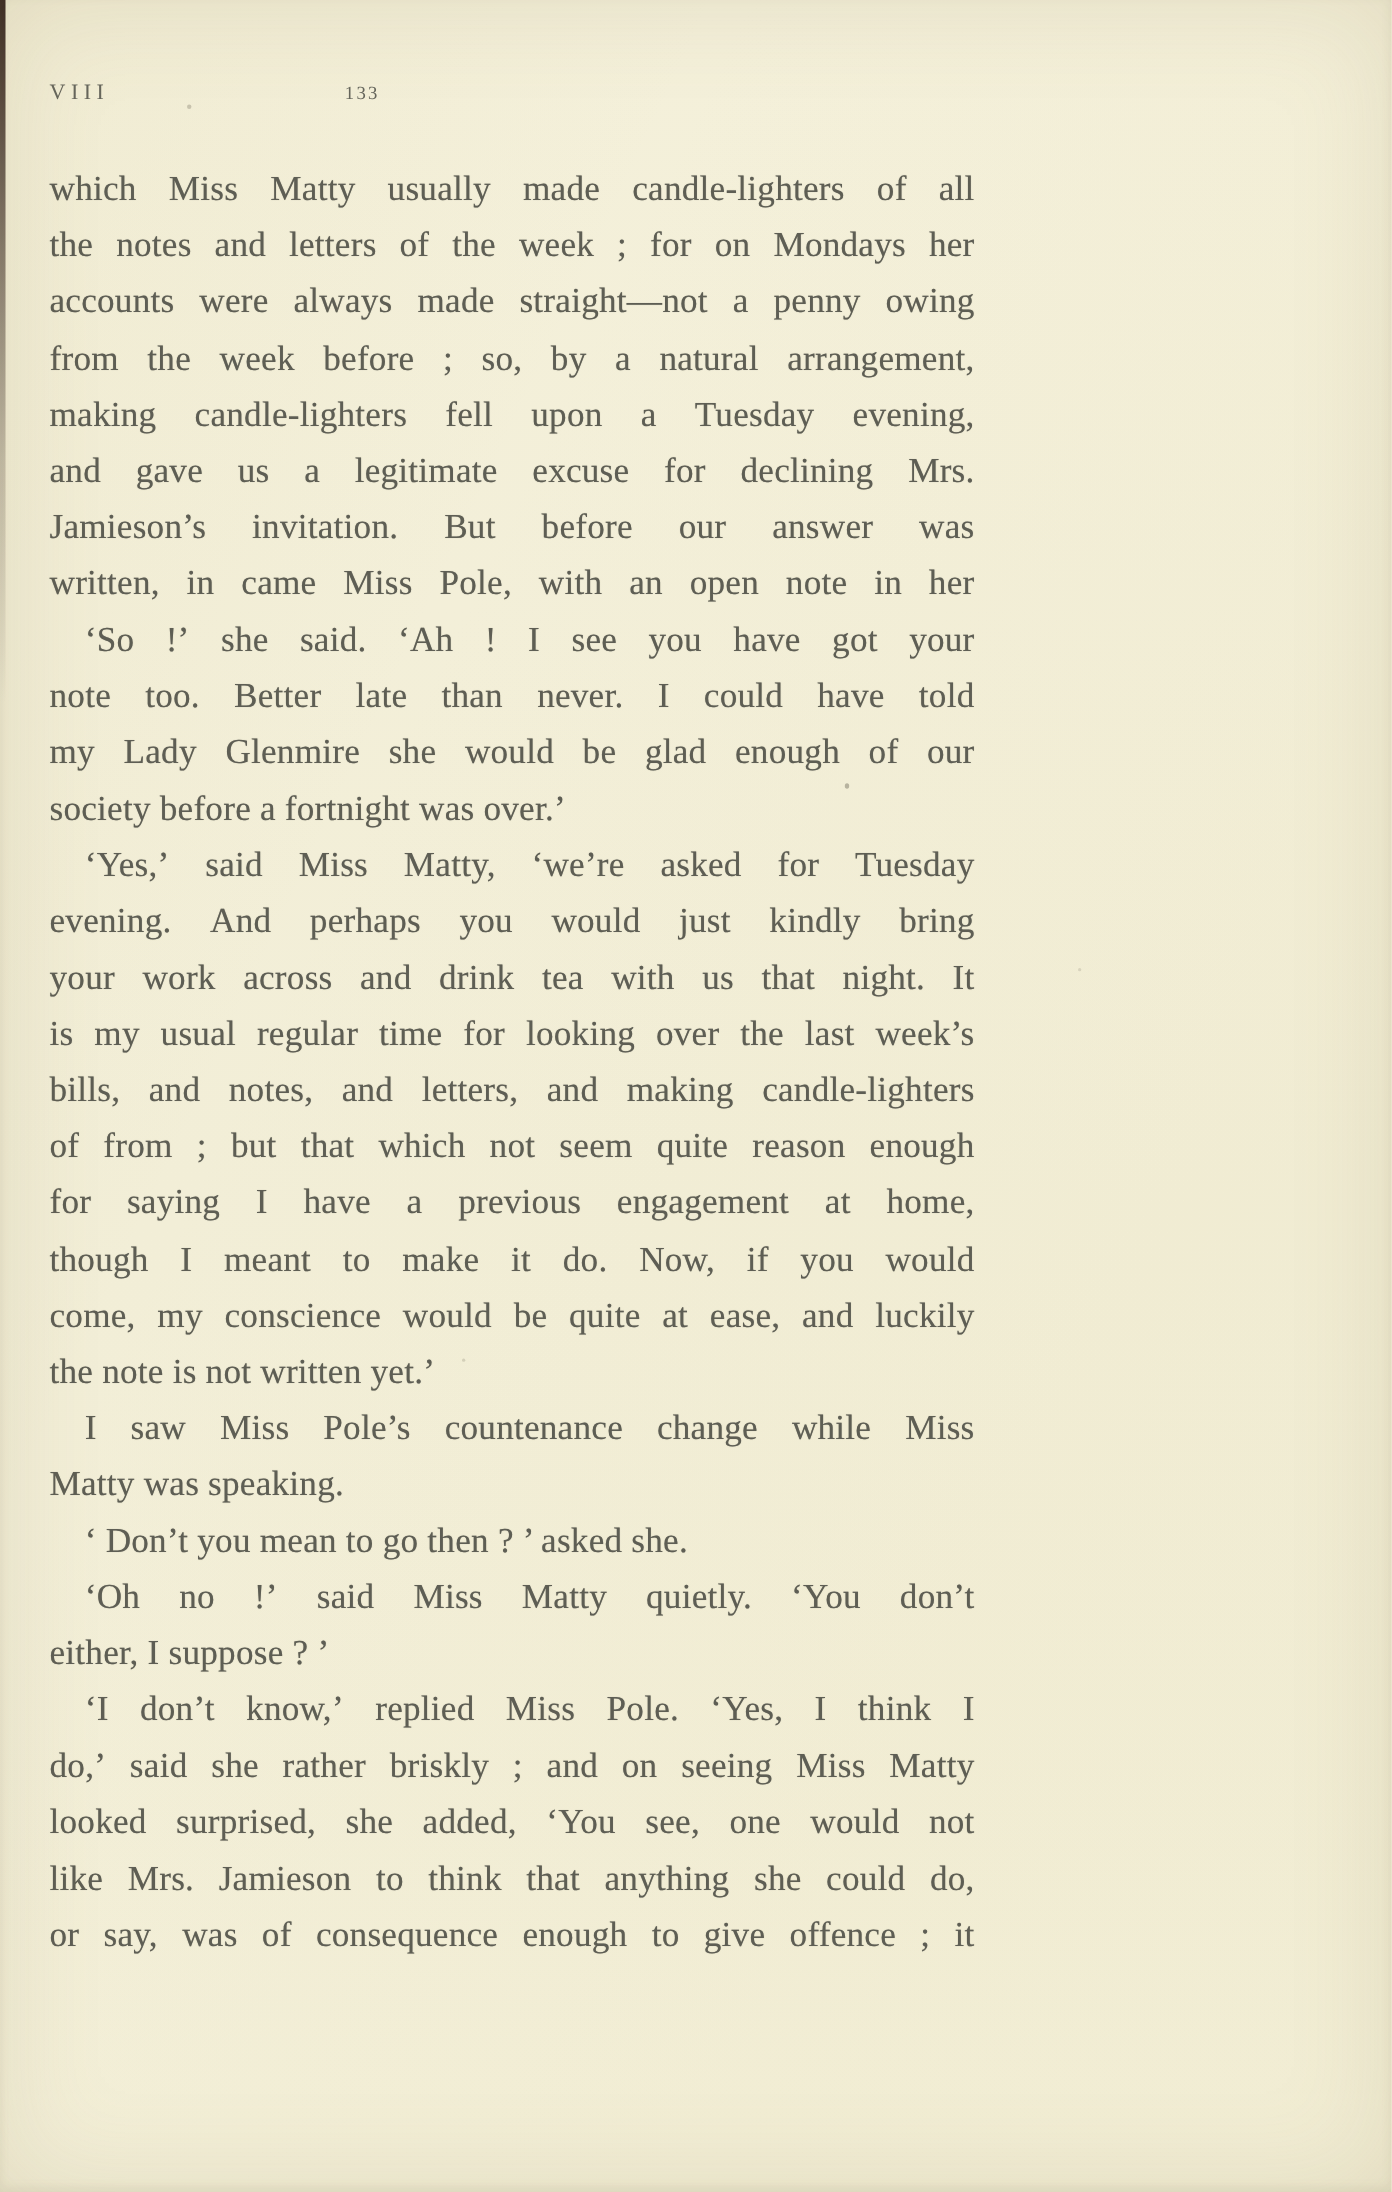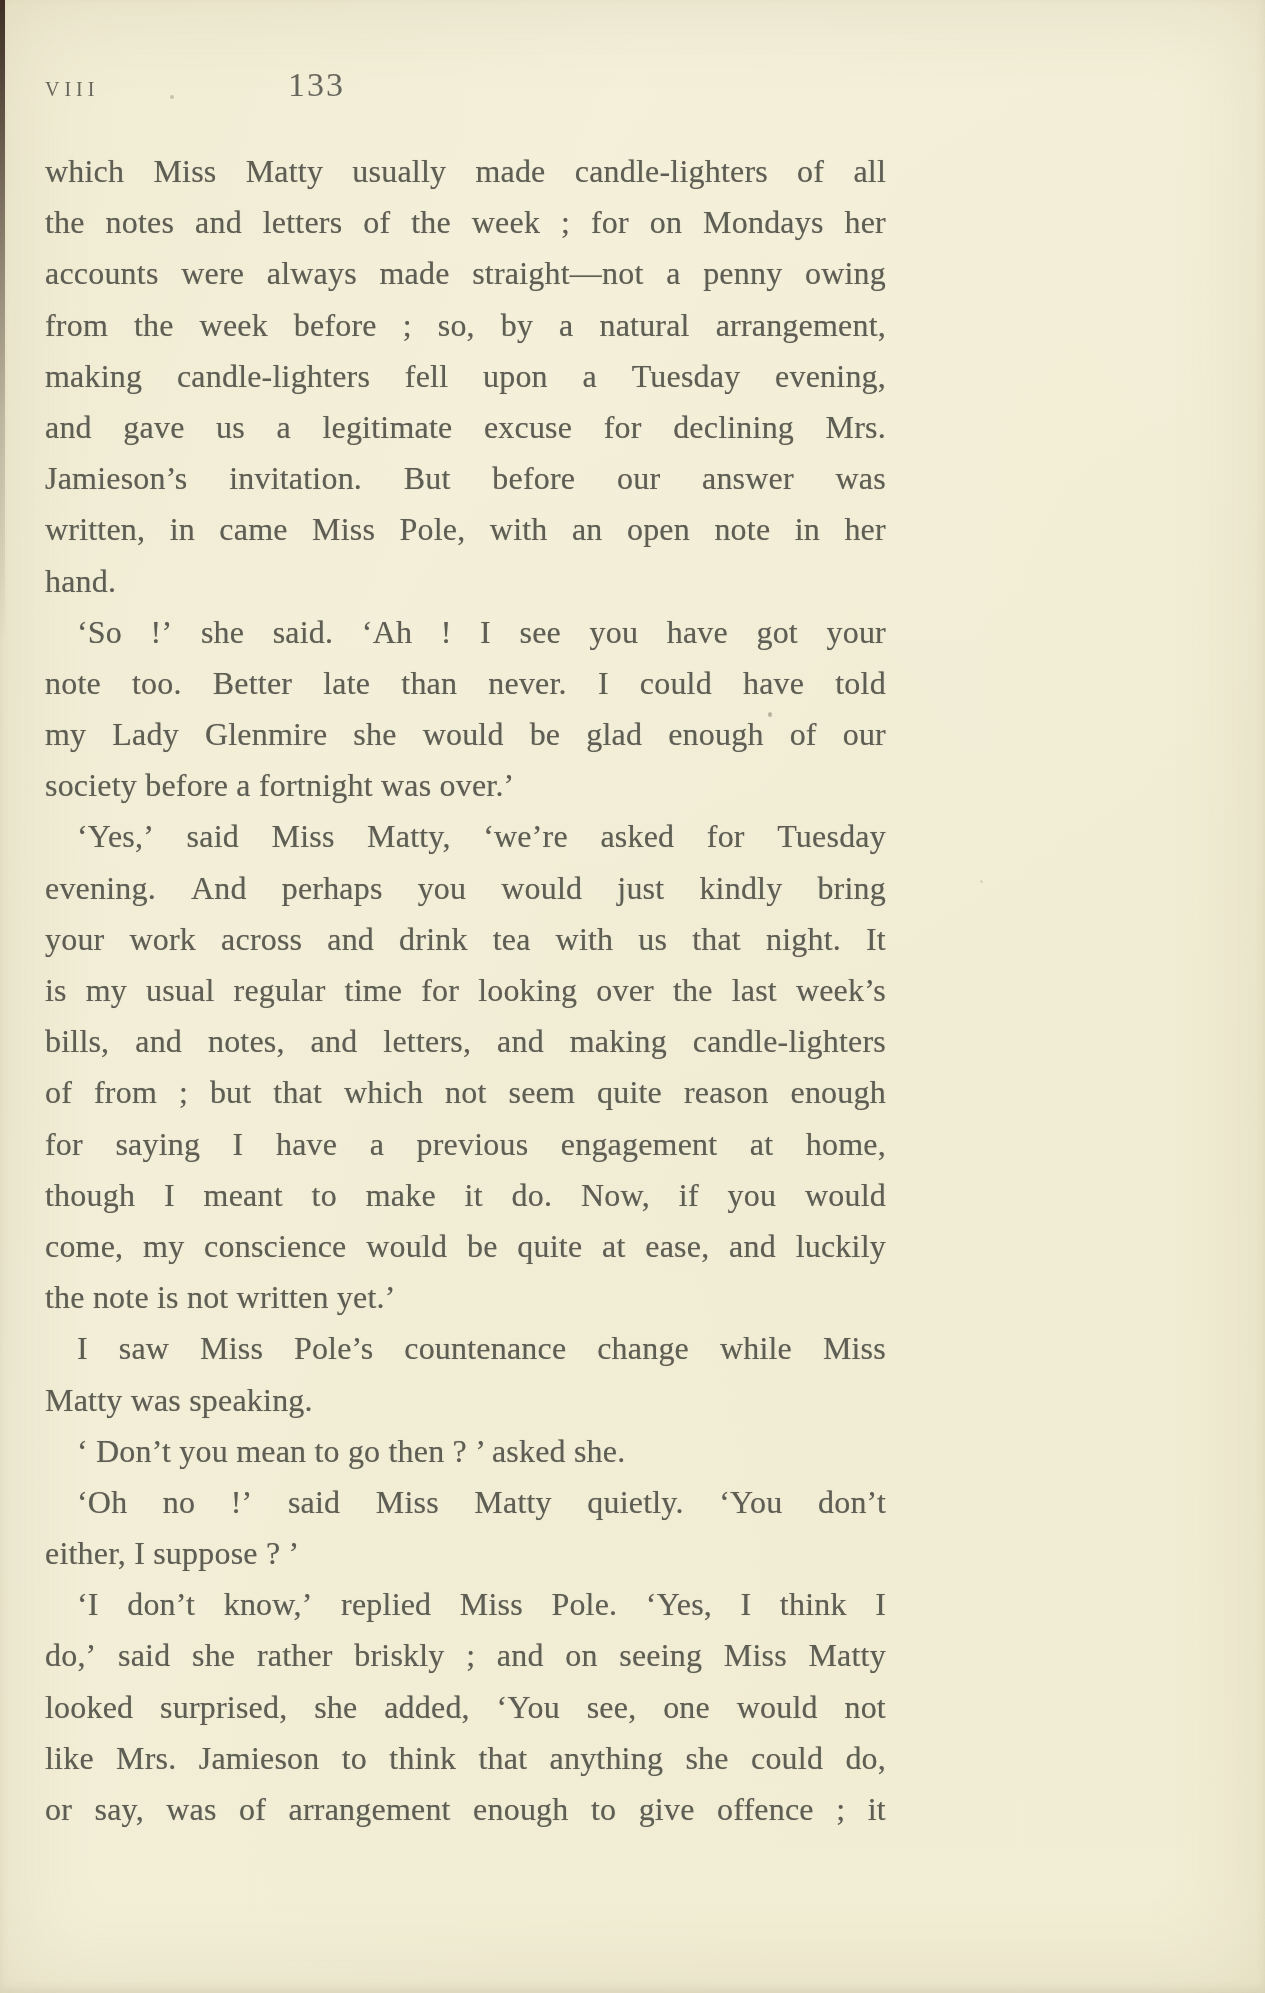--- a/index.html
+++ b/index.html
@@ -32,21 +32,21 @@
     color: var(--ink-header, #66665c);
   }
   .chapter {
     width: 150px; font-size: 28px; letter-spacing: 5px;
     font-variant: small-caps; text-transform: lowercase;
   }
   .title {
     flex: 1; text-align: center;
     font-size: 28px; letter-spacing: 3px; word-spacing: 4px;
   }
-  .pagenum { width: 150px; text-align: right; font-size: 34px; letter-spacing: 2px; }
+  .pagenum { width: 150px; text-align: right; font-size: 17px; letter-spacing: 2px; }
   .text-body {
     position: absolute; left: 45px; top: 146px; width: 841px;
     color: var(--ink, #5e5e54);
     font-size: 32px;
     letter-spacing: 0.2px;
     text-shadow: 0 0 0.7px rgba(94,94,84,0.55);
   }
   .ln { line-height: 51.2px; height: 51.2px; white-space: nowrap; }
   .ln.jst { display: flex; justify-content: space-between; }
   .ln.jst.ind { padding-left: 32px; }
@@ -152,21 +152,20 @@
           <span>came</span>
           <span>Miss</span>
           <span>Pole,</span>
           <span>with</span>
           <span>an</span>
           <span>open</span>
           <span>note</span>
           <span>in</span>
           <span>her</span>
         </div>
-        <div class="ln plain">hand.</div>
       </div>
       <div>
         <div class="ln jst ind">
           <span>‘So</span>
           <span>!’</span>
           <span>she</span>
           <span>said.</span>
           <span>‘Ah</span>
           <span>!</span>
           <span>I</span>
@@ -387,21 +386,21 @@
           <span>anything</span>
           <span>she</span>
           <span>could</span>
           <span>do,</span>
         </div>
         <div class="ln jst">
           <span>or</span>
           <span>say,</span>
           <span>was</span>
           <span>of</span>
-          <span>arrangement</span>
+          <span>consequence</span>
           <span>enough</span>
           <span>to</span>
           <span>give</span>
           <span>offence</span>
           <span>;</span>
           <span>it</span>
         </div>
       </div>
     </div>
 

